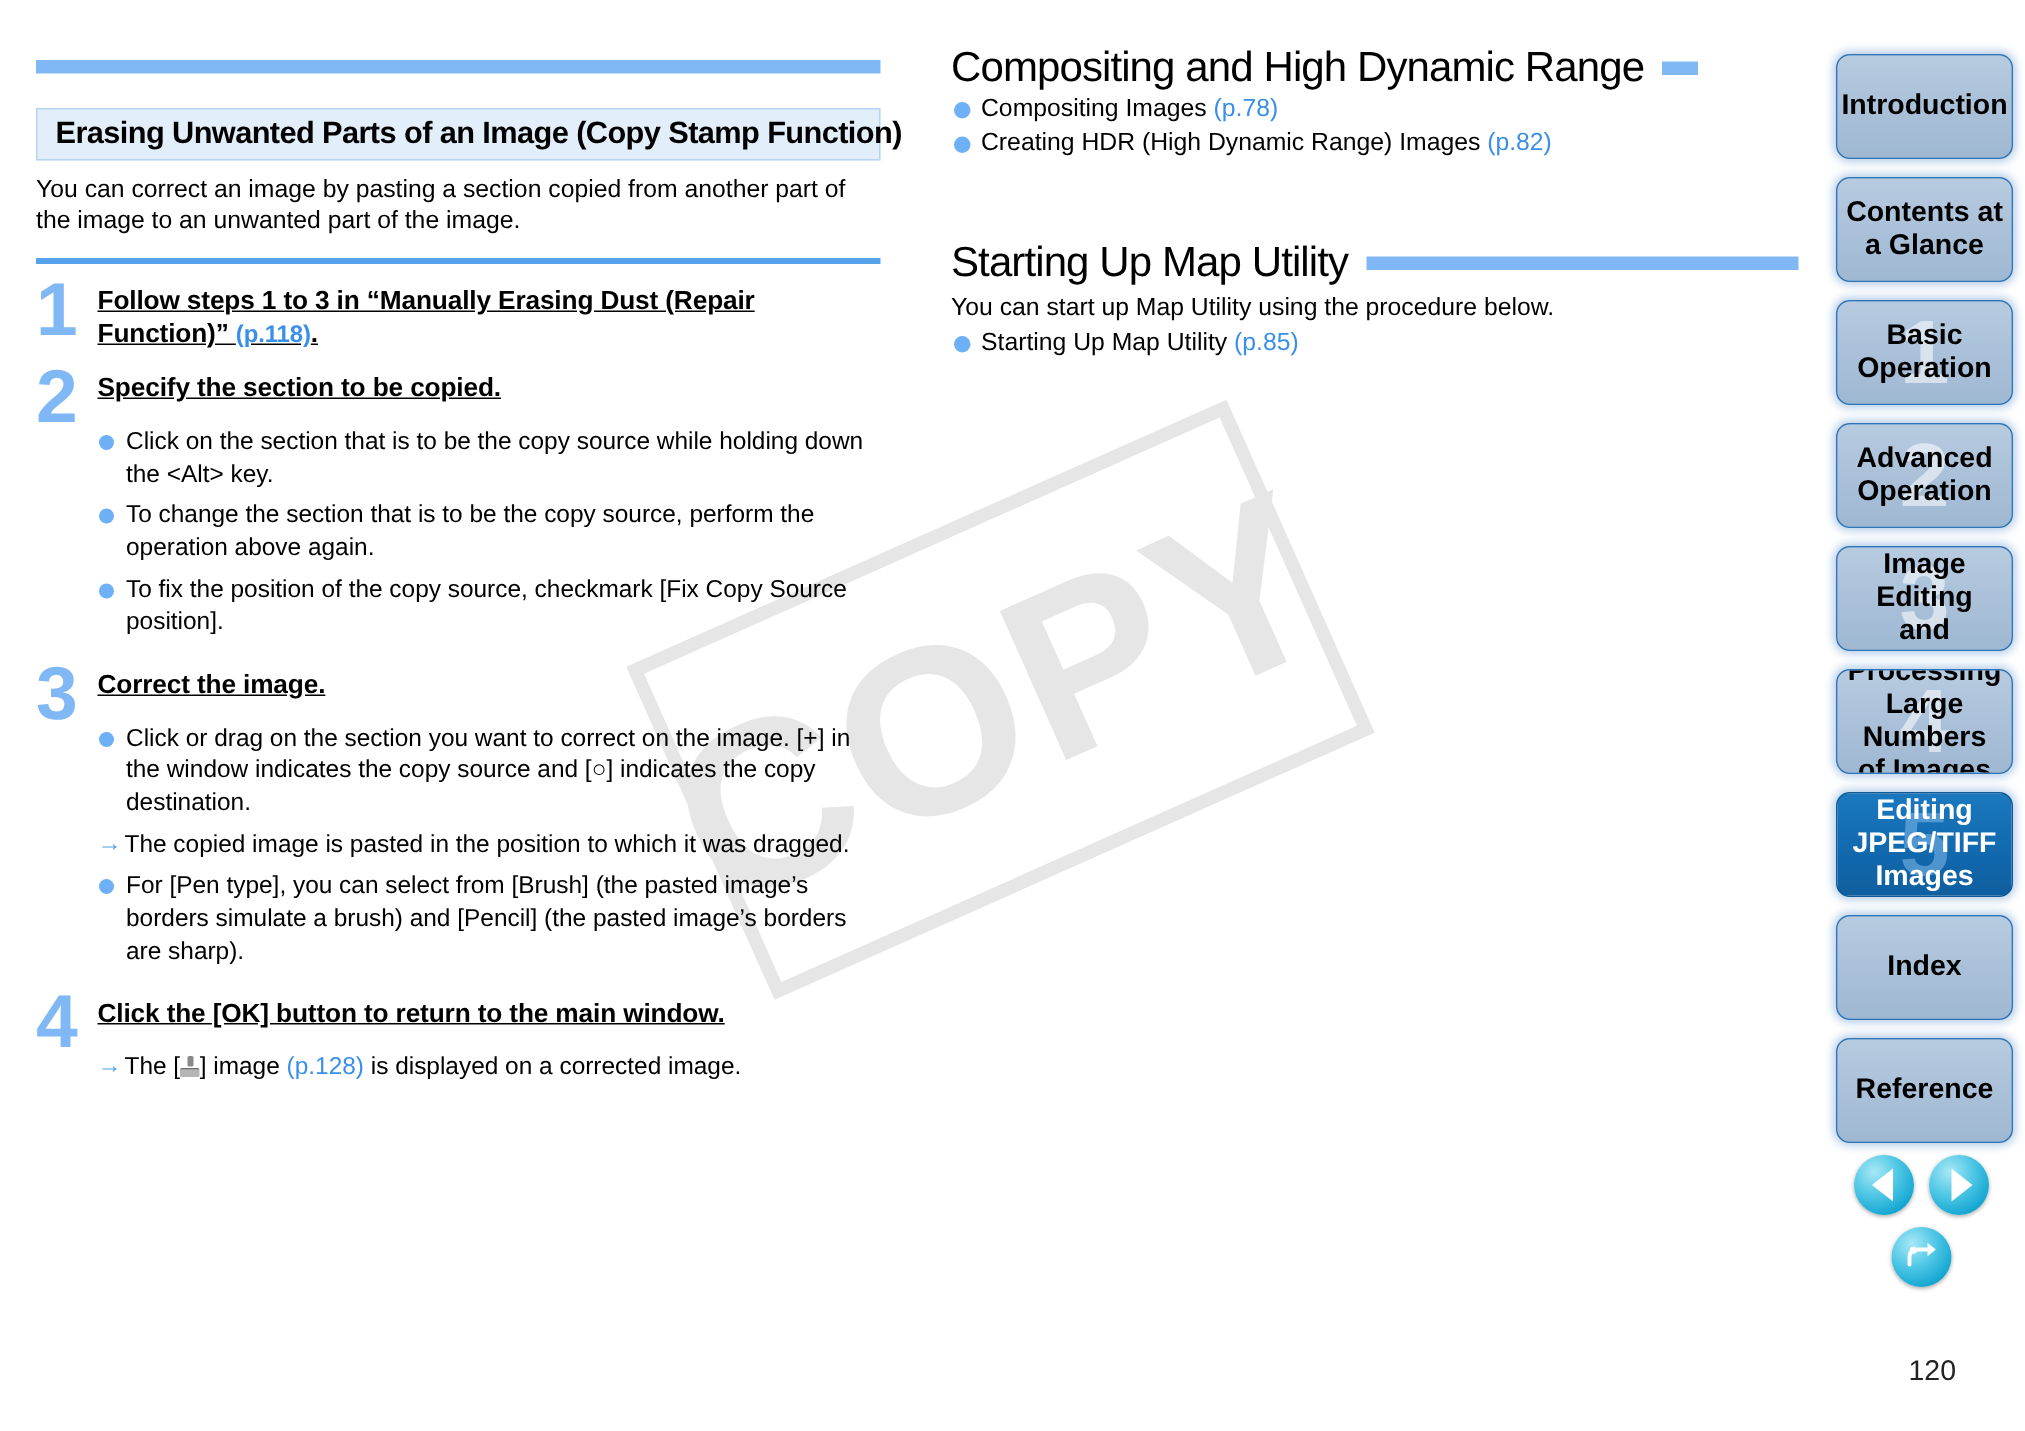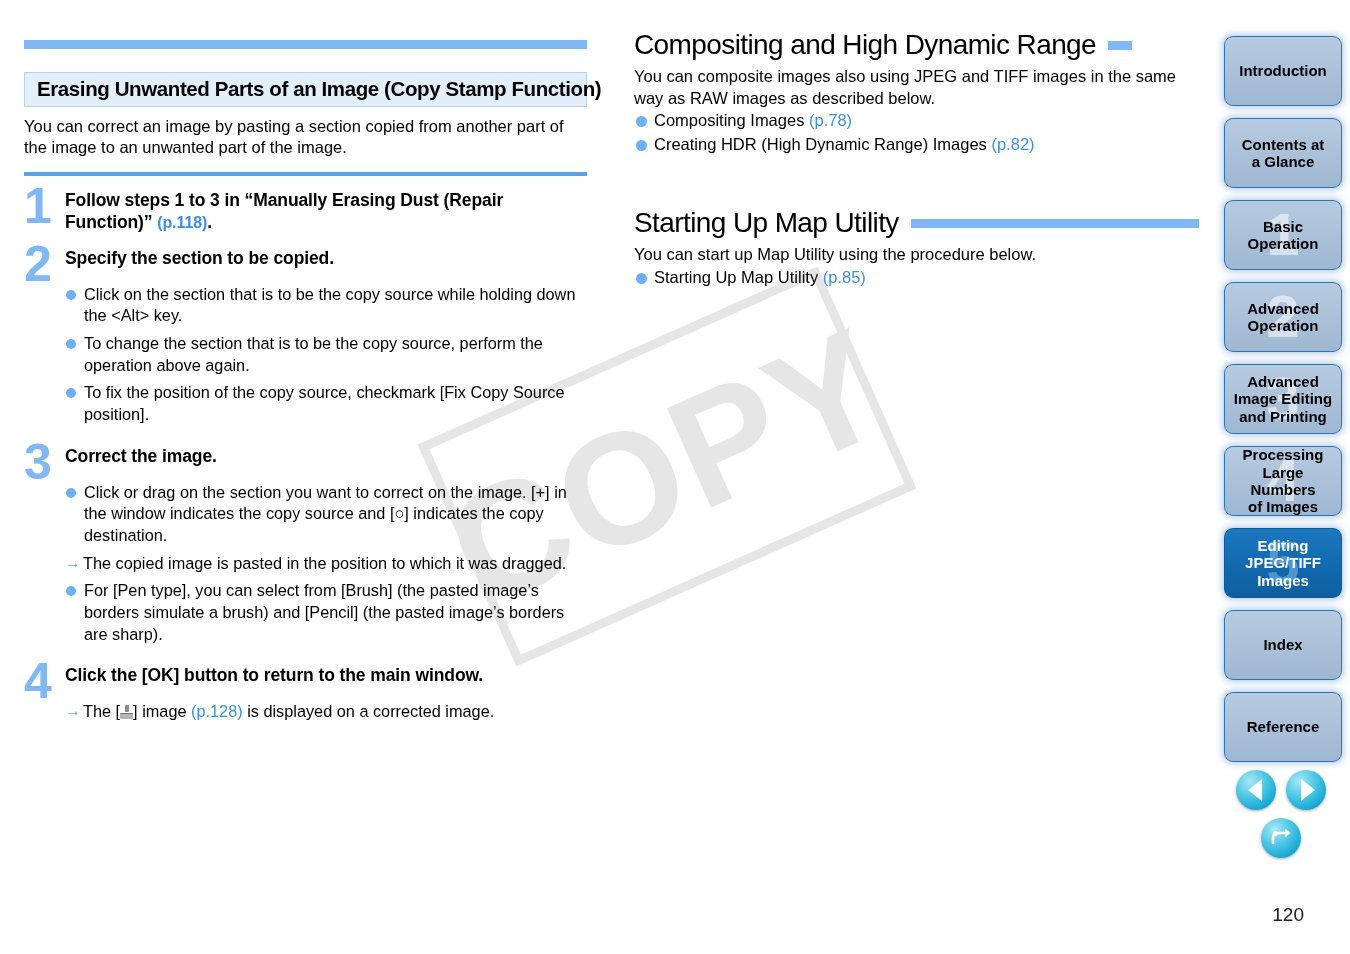--- a/index.html
+++ b/index.html
@@ -111,20 +111,21 @@
     font-weight: bold;
     color: #7fb8f5;
     line-height: 1;
     font-family: "Liberation Sans", sans-serif;
   }
   .step-title {
     font-size: 17.5px;
     font-weight: bold;
     line-height: 1.25;
     letter-spacing: -0.1px;
+    text-decoration: underline;
   }
   .step-title .pref {
     color: #3a8fe8;
     font-weight: bold;
     font-size: 16px;
   }
 
   .bullets { margin-top: 14px; }
 
   .bullet {
@@ -247,21 +248,21 @@
     display: flex;
     align-items: center;
     justify-content: center;
     text-align: center;
     overflow: hidden;
     box-sizing: border-box;
   }
   .tab .tab-label {
     position: relative;
     z-index: 2;
-    font-size: 15px;
+    font-size: 19px;
     font-weight: bold;
     line-height: 1.16;
     color: #000;
     padding: 0 4px;
   }
   .tab .tab-wm {
     position: absolute;
     z-index: 1;
     left: 0; right: 0;
     top: 50%;
@@ -399,21 +400,20 @@
 
   </div>
 
   <div class="col-right">
 
     <div>
       <div class="h1-row">
         <div class="h1">Compositing and High Dynamic Range</div>
         <div class="h1-dash short"></div>
       </div>
-      <div class="body-text">You can composite images also using JPEG and TIFF images in the same way as RAW images as described below.</div>
       <div class="r-bullets">
         <div class="r-bullet">
           <span class="dot"></span><span>Compositing Images </span><span class="pref">(p.78)</span>
         </div>
         <div class="r-bullet">
           <span class="dot"></span><span>Creating HDR (High Dynamic Range) Images </span><span class="pref">(p.82)</span>
         </div>
       </div>
     </div>
 

